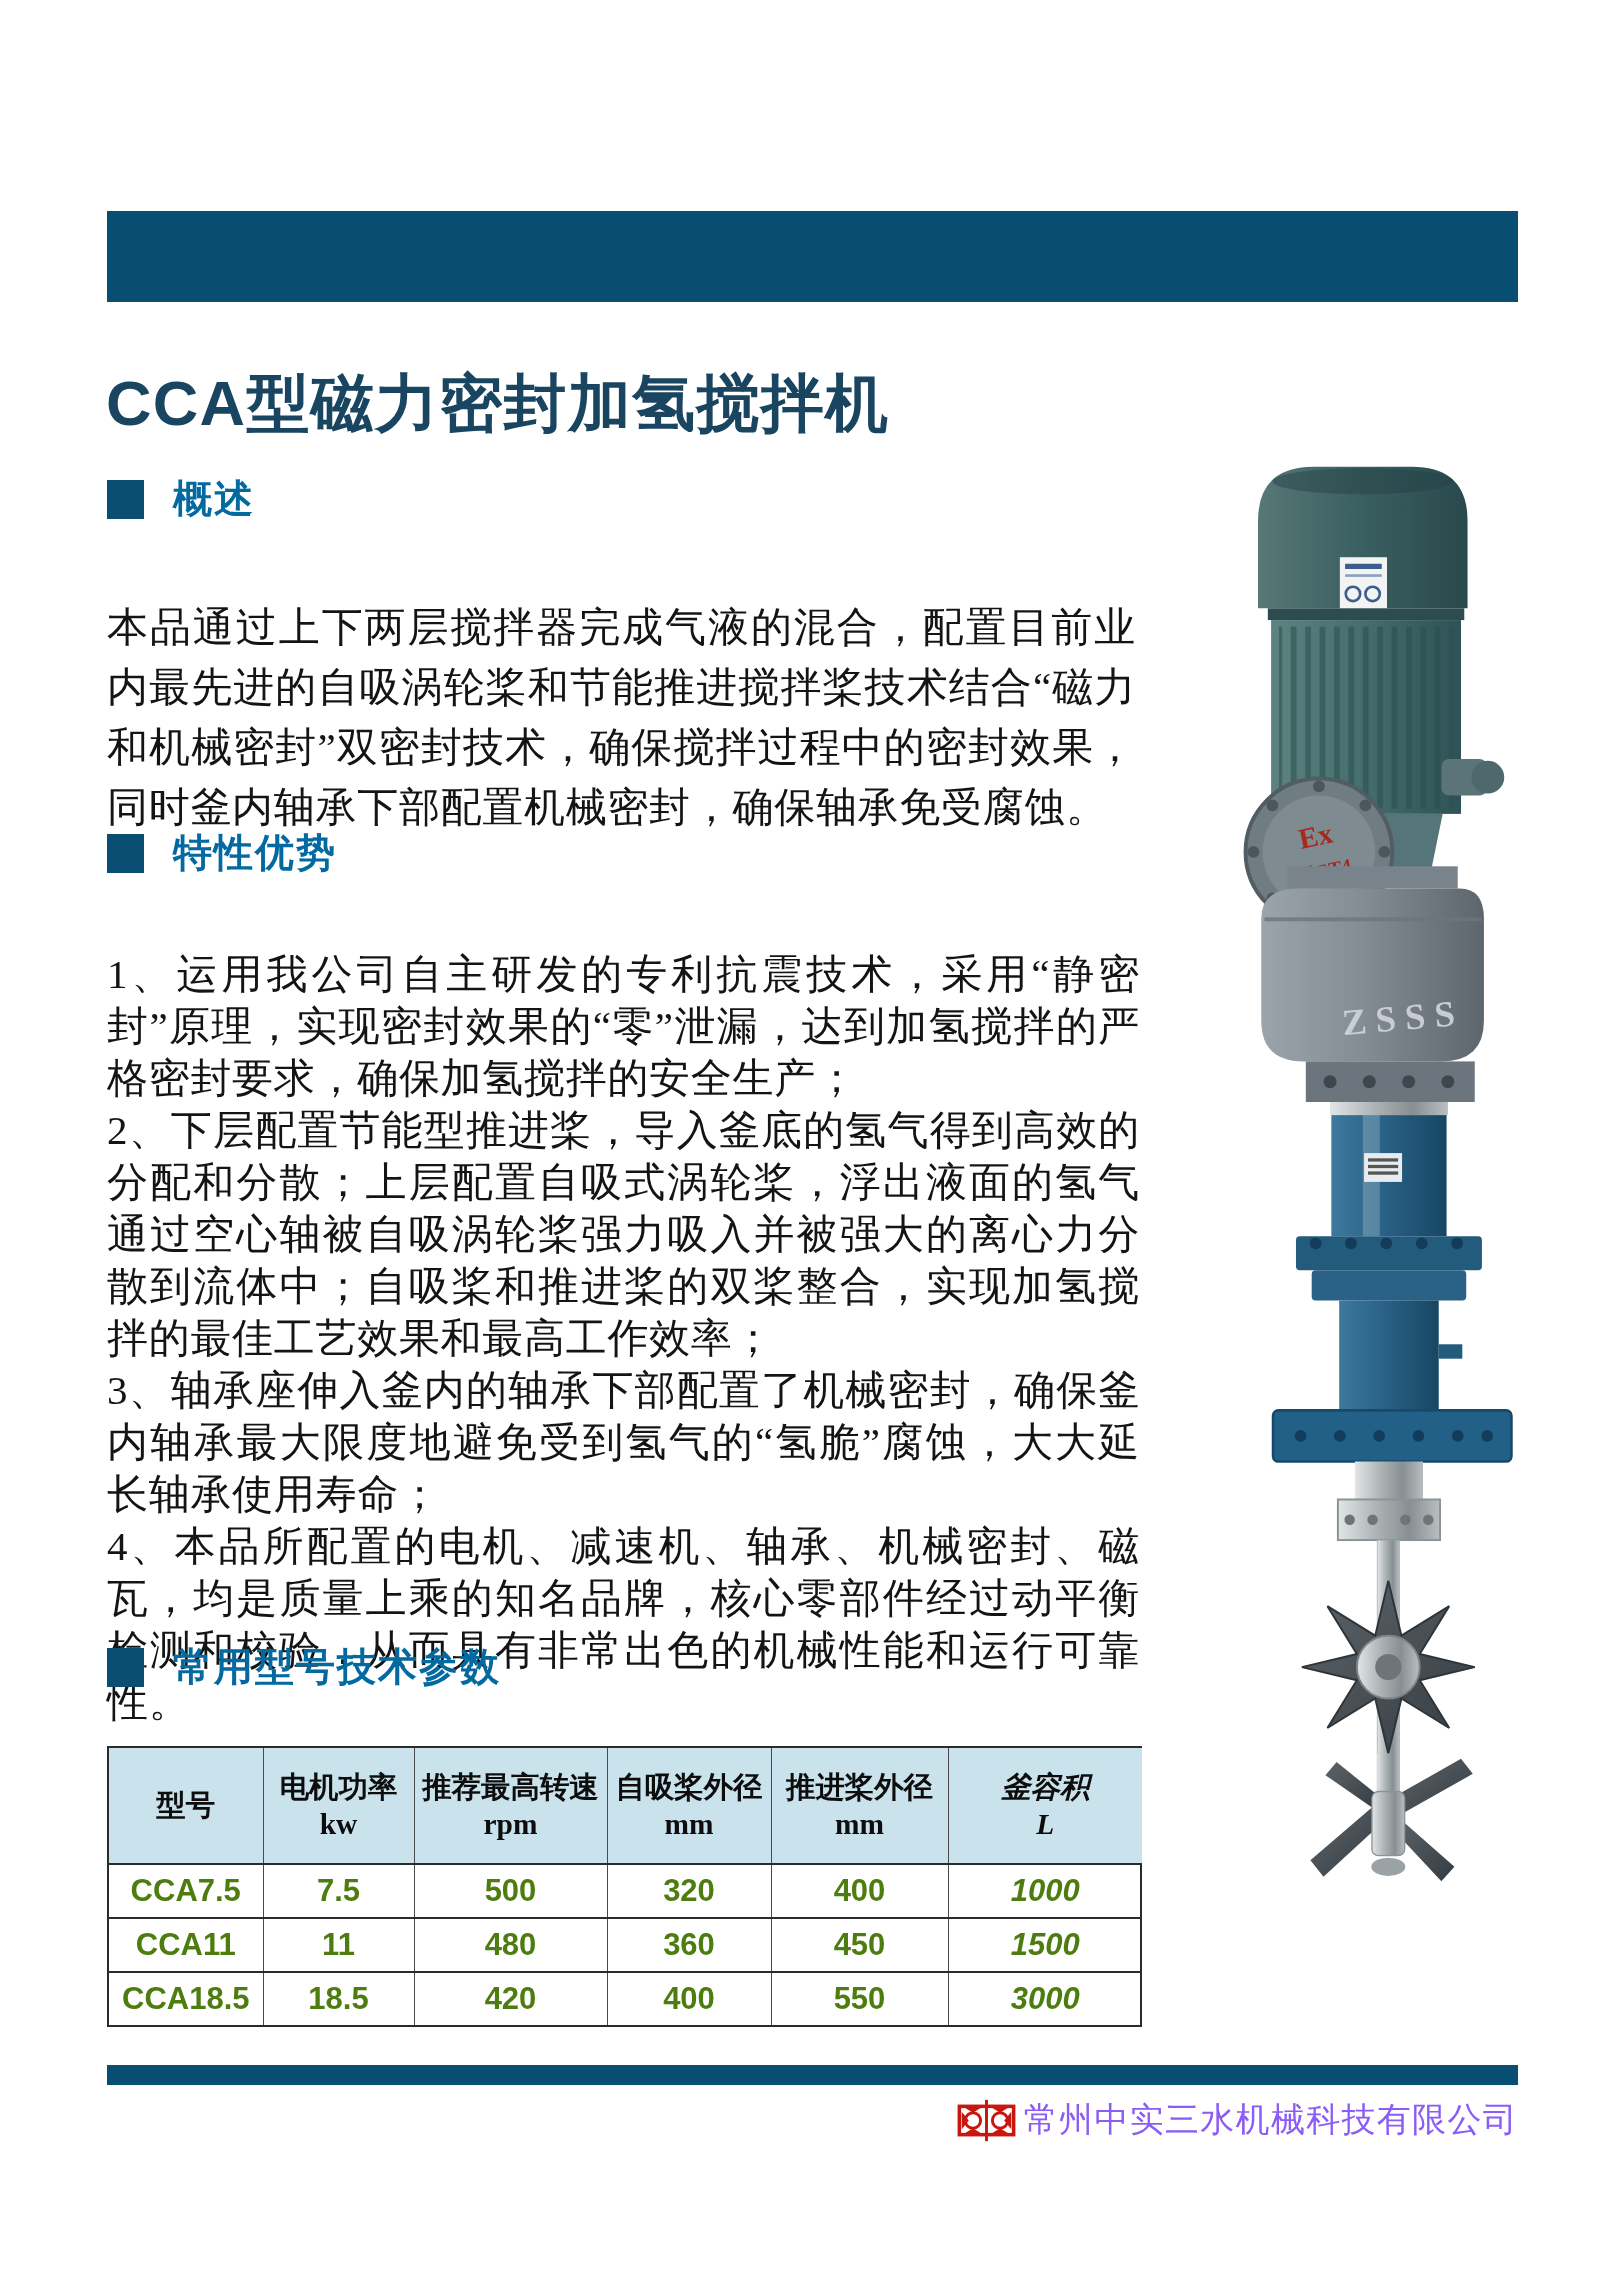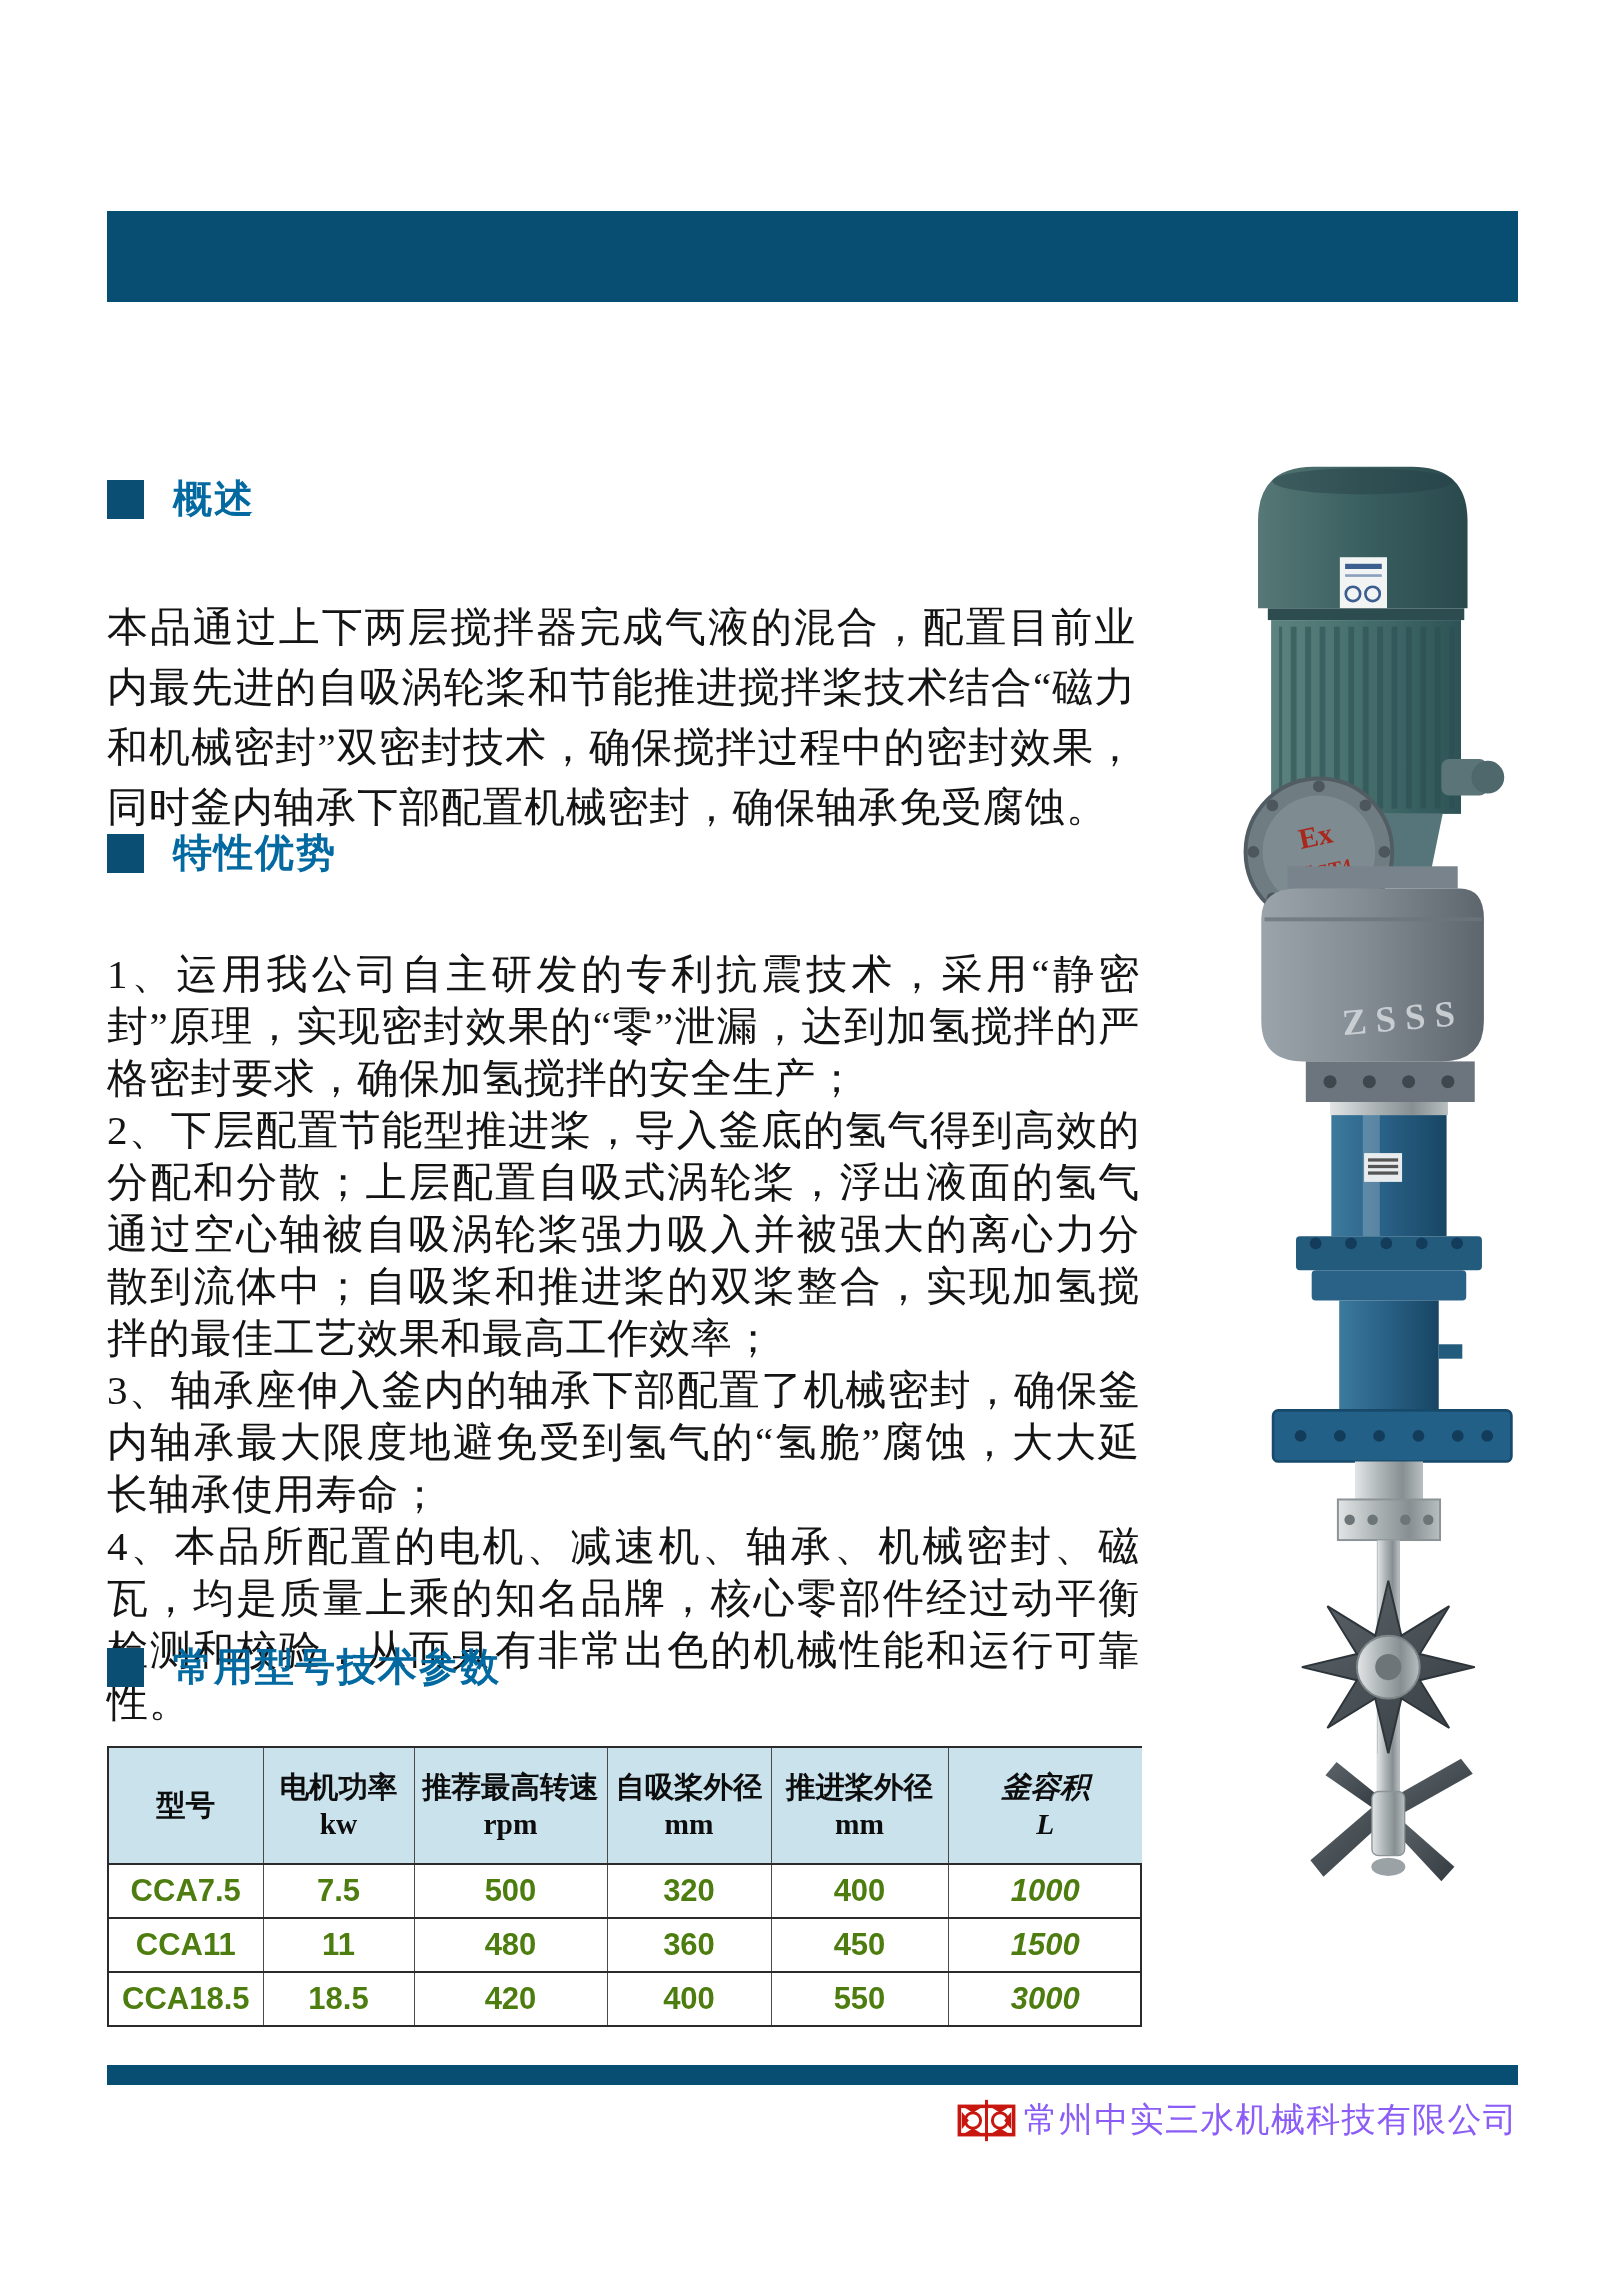--- a/index.html
+++ b/index.html
@@ -44,20 +44,21 @@
   .footer .logo{width:59px;height:43px;margin-right:7.9px;flex:0 0 auto;}
   .footer .company{font-size:34px;color:#8b5cf6;letter-spacing:1.3px;}
 </style>
 </head>
 <body>
 
 <div class="page">
 
   <div class="topbar"></div>
 
+  <h1 class="page-title">CCA型磁力密封加氢搅拌机</h1>
 
   <div class="sec sec1">
     <span class="sq"></span>
     <span class="lbl">概述</span>
   </div>
 
   <p class="para">本品通过上下两层搅拌器完成气液的混合，配置目前业内最先进的自吸涡轮桨和节能推进搅拌桨技术结合“磁力和机械密封”双密封技术，确保搅拌过程中的密封效果，同时釜内轴承下部配置机械密封，确保轴承免受腐蚀。</p>
 
   <div class="sec sec2">
     <span class="sq"></span>

